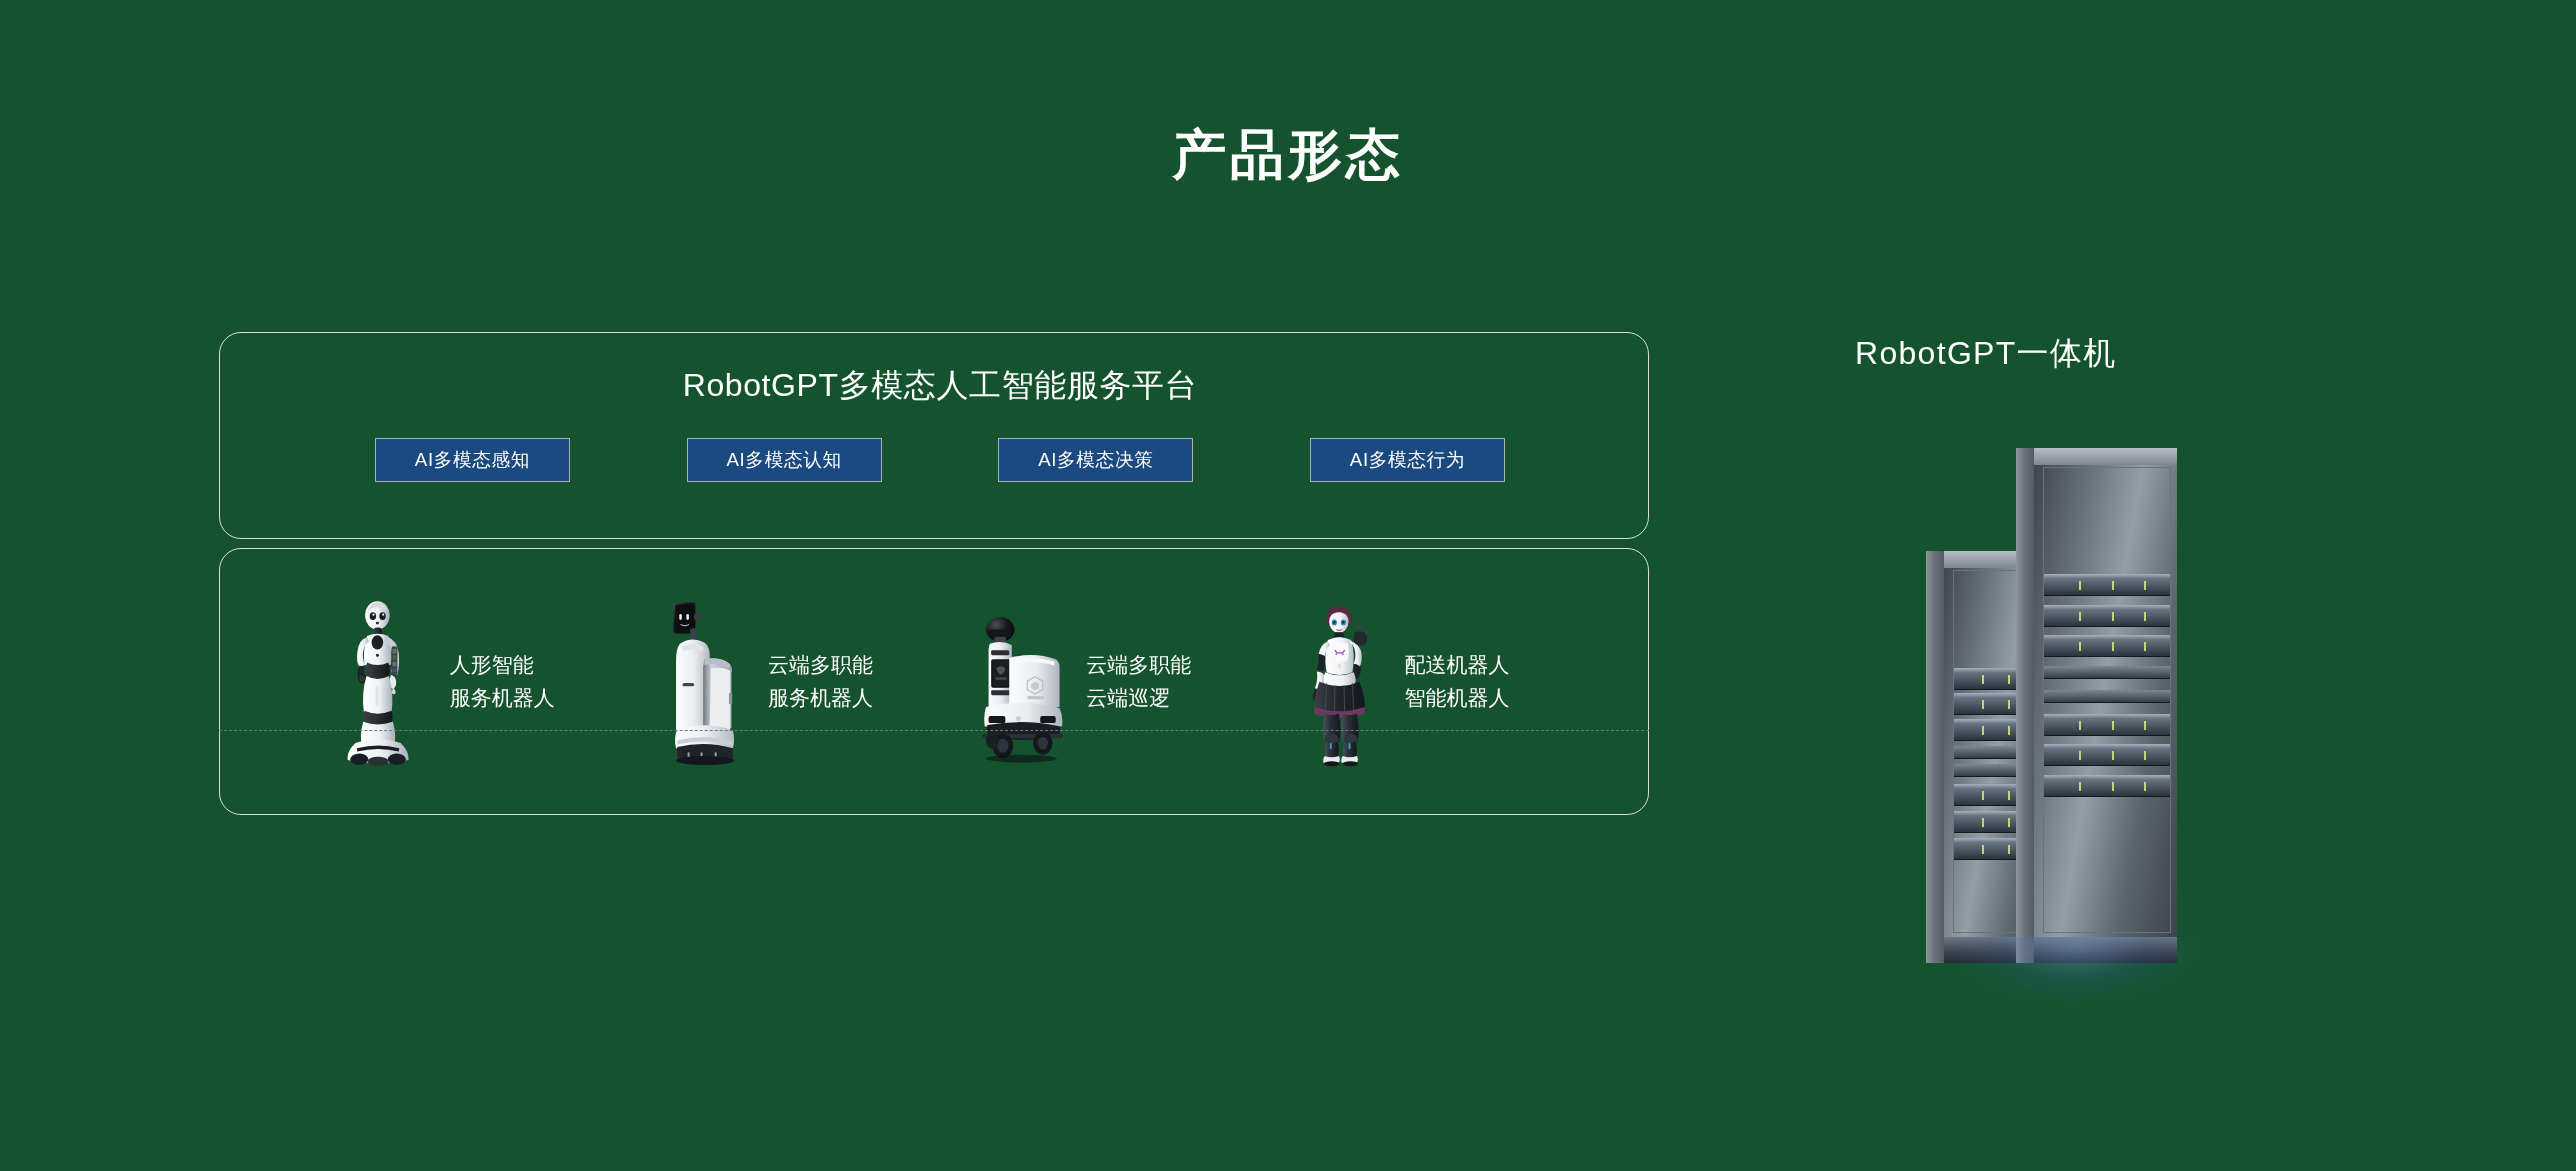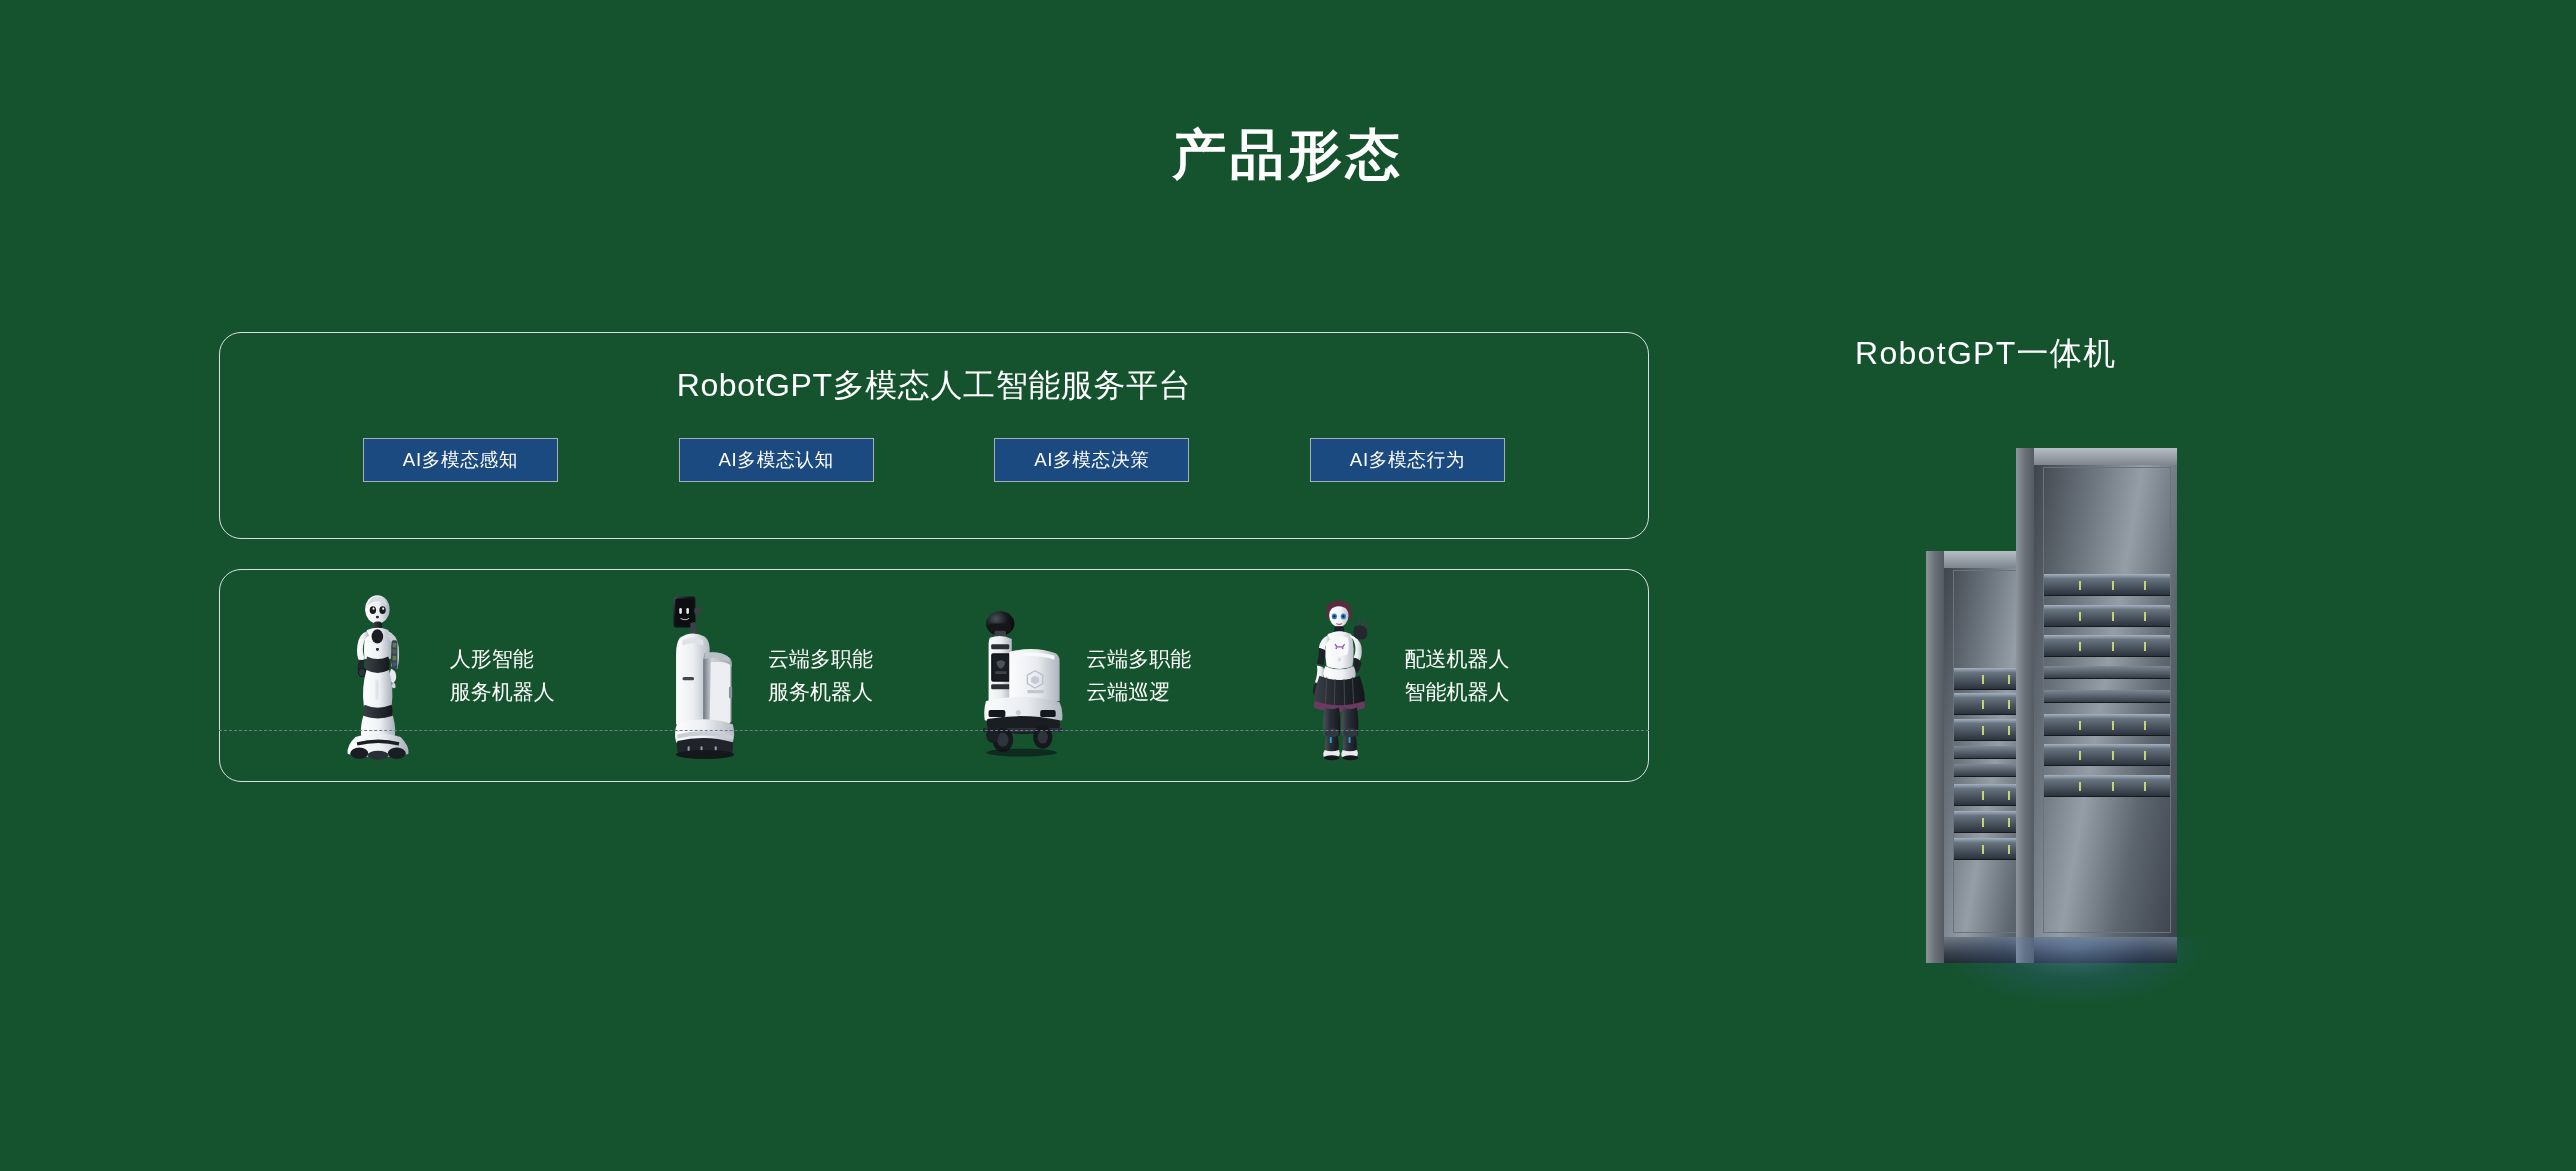--- a/index.html
+++ b/index.html
@@ -21,23 +21,23 @@
 
   
   .left-col{ position:absolute; left:219px; top:332px; width:1430px; }
 
   .panel{
     border:1.9px solid #d9dde4;
     border-radius:22px;
     background:transparent;
     position:relative;
   }
-  .panel-platform{ height:207px; }
+  .panel-platform{ height:207px;padding-left:12px; }
   .panel-engine{ height:161px; margin-top:18px; }
-  .panel-robots{ height:213px; margin-top:30px; }
+  .panel-robots{ height:267px; margin-top:9px; }
 
   .panel-title{
     text-align:center;
     color:#ffffff;
     font-size:32px;
     margin-top:31px;
     letter-spacing:0.6px;
   }
 
   .chip-row{

